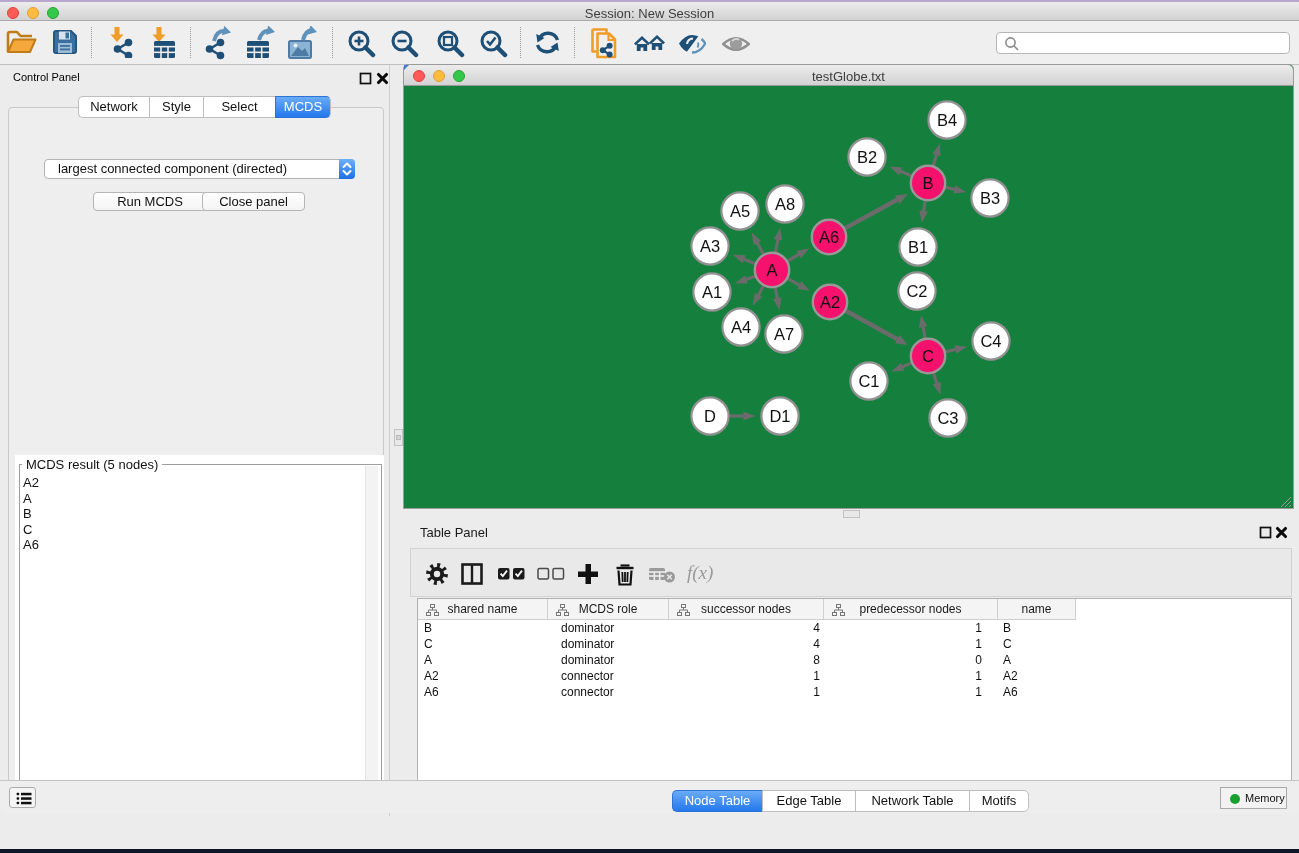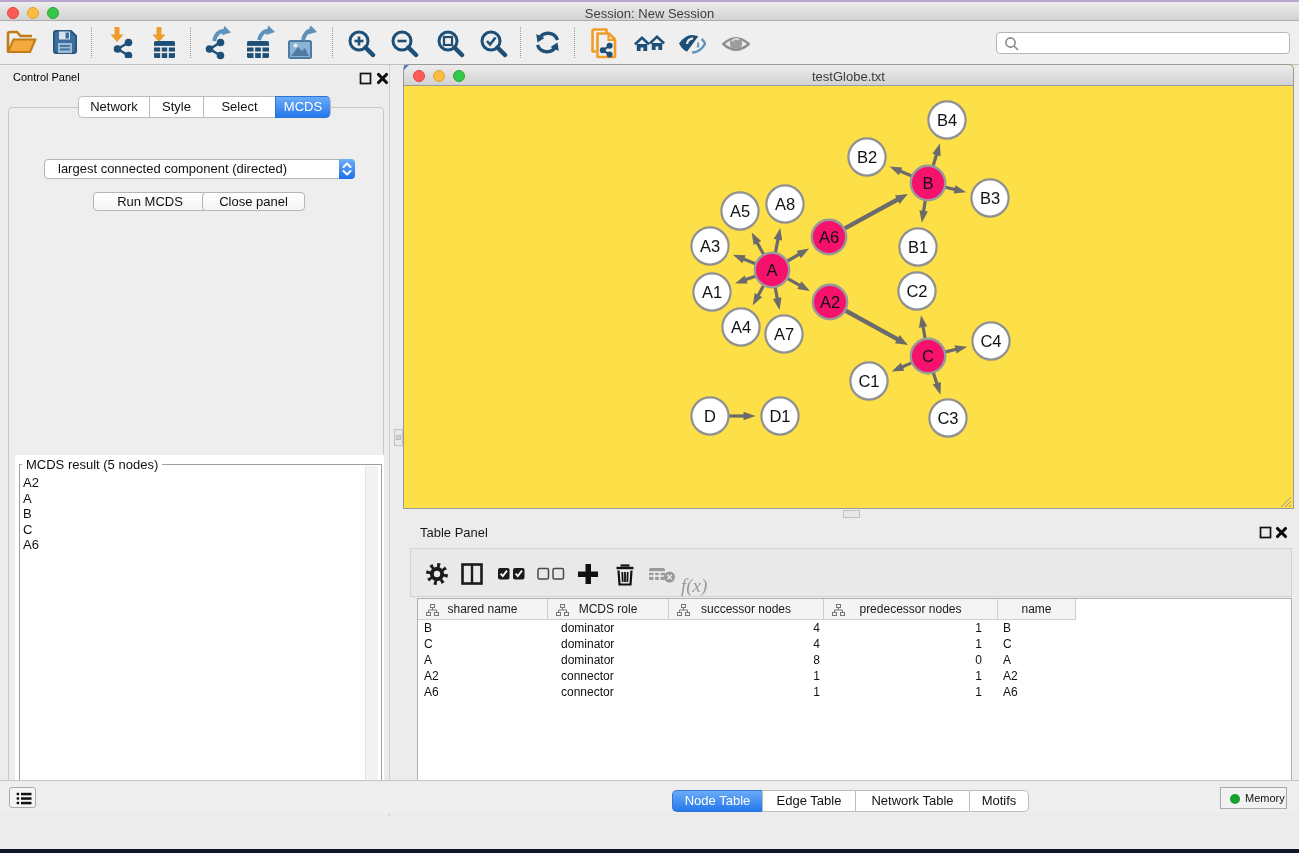--- a/index.html
+++ b/index.html
@@ -28,21 +28,21 @@
 #optlabel { left:0; top:29px; width:376px; text-align:center; font-size:13px; color:#111; }
 #dropdown { left:35px; top:51px; width:311px; height:20px; background:#fff; border:1px solid #b3b3b3; border-radius:4px; font-size:13px; color:#111; line-height:18px; padding-left:13px; }
 #spinner { right:-1px; top:-1px; width:16px; height:20px; border-radius:0 4px 4px 0; background:linear-gradient(#6fb0f8,#1c6fe8); }
 .btn { top:84px; height:19px; background:linear-gradient(#ffffff,#f4f4f4); border:1px solid #b5b5b5; border-radius:4px; font-size:13px; color:#111; text-align:center; line-height:17px; }
 #mcds-white { left:6px; top:347px; width:369px; height:344px; background:#fff; }
 #mcds-box { left:4px; top:9px; width:363px; height:329px; border:1px solid #9e9e9e; }
 #mcds-label { left:2px; top:-8px; background:#fff; padding:0 4px; font-size:13px; color:#111; }
 #mcds-list { left:3px; top:10px; font-size:13px; color:#111; line-height:15.5px; }
 #mcds-scroll { right:3px; top:1px; width:13px; height:326px; background:#f3f3f3; border-left:1px solid #e2e2e2; }
 
-#netwin { left:403px; top:64px; width:891px; height:445px; background:#fde047; border:1px solid #9a9a9a; border-radius:5px 5px 0 0; }
+#netwin { left:403px; top:64px; width:891px; height:445px; background:#15803d; border:1px solid #9a9a9a; border-radius:5px 5px 0 0; }
 #nw-titlebar { left:0; top:0; width:889px; height:21px; background:linear-gradient(#ececec,#d2d2d2); border-bottom:1px solid #9a9a9a; border-radius:5px 5px 0 0; }
 #nw-title { width:100%; top:4px; text-align:center; font-size:13px; color:#3c3c3c; }
 
 #tp { left:391px; top:520px; width:908px; height:296px;padding-left:24px; }
 #tp-title { left:29px; top:5px; font-size:13px; color:#1a1a1a; }
 #tp-toolbar { left:19px; top:28px; width:882px; height:49px; background:#e9e9e9; border:1px solid #d2d2d2; }
 #tp-table { left:26px; top:78px; width:875px; height:183px; background:#fff; border:1px solid #b0b0b0; }
 .th { top:0; height:21px; background:#f4f4f4; border-right:1px solid #cfcfcf; border-bottom:1px solid #cfcfcf; font-size:12px; color:#1a1a1a; text-align:center; line-height:21px; }
 .td { font-size:12px; color:#111; height:16px; line-height:16px; }
 
@@ -365,21 +365,21 @@
       </svg>
       <svg class="abs" style="left:237px;top:15px" width="28" height="20" viewBox="0 0 28 20">
         <rect x="1" y="4" width="16" height="12" rx="1.5" fill="#9a9a9a"></rect>
         <line x1="1" y1="8.0" x2="17" y2="8.0" stroke="#eee" stroke-width="1.6"></line>
         <line x1="1" y1="12.0" x2="17" y2="12.0" stroke="#eee" stroke-width="1.6"></line>
         <line x1="6.333333333333333" y1="8.0" x2="6.333333333333333" y2="16" stroke="#eee" stroke-width="1.6"></line>
         <line x1="11.666666666666666" y1="8.0" x2="11.666666666666666" y2="16" stroke="#eee" stroke-width="1.6"></line>
         <circle cx="21.5" cy="13" r="5.5" fill="#9a9a9a"></circle>
         <path d="M19.3 10.8 L23.7 15.2 M23.7 10.8 L19.3 15.2" stroke="#eaeaea" stroke-width="1.6"></path>
       </svg>
-      <div class="abs" style="left:270px;top:13px;font-family:'Liberation Serif',serif;font-style:italic;font-size:19px;color:#9a9a9a;margin-top:13px;">f(x)</div>
+      <div class="abs" style="left:276px;top:13px;font-family:'Liberation Serif',serif;font-style:italic;font-size:19px;color:#9a9a9a;">f(x)</div>
     </div>
   <div class="abs" id="tp-table">
       <div class="abs th" style="left:0px;width:130px;"><svg style="position:absolute;left:8px;top:5px" width="13" height="12" viewBox="0 0 13 12">
           <rect x="4.5" y="0.5" width="4" height="3" fill="none" stroke="#777" stroke-width="1"></rect>
           <rect x="0.5" y="8.5" width="4" height="3" fill="none" stroke="#777" stroke-width="1"></rect>
           <rect x="8.5" y="8.5" width="4" height="3" fill="none" stroke="#777" stroke-width="1"></rect>
           <path d="M6.5 3.5 V6 M2.5 8.5 V6 H10.5 V8.5" fill="none" stroke="#777" stroke-width="1"></path>
         </svg>shared name</div>
       <div class="abs th" style="left:130px;width:121px;"><svg style="position:absolute;left:8px;top:5px" width="13" height="12" viewBox="0 0 13 12">
           <rect x="4.5" y="0.5" width="4" height="3" fill="none" stroke="#777" stroke-width="1"></rect>

